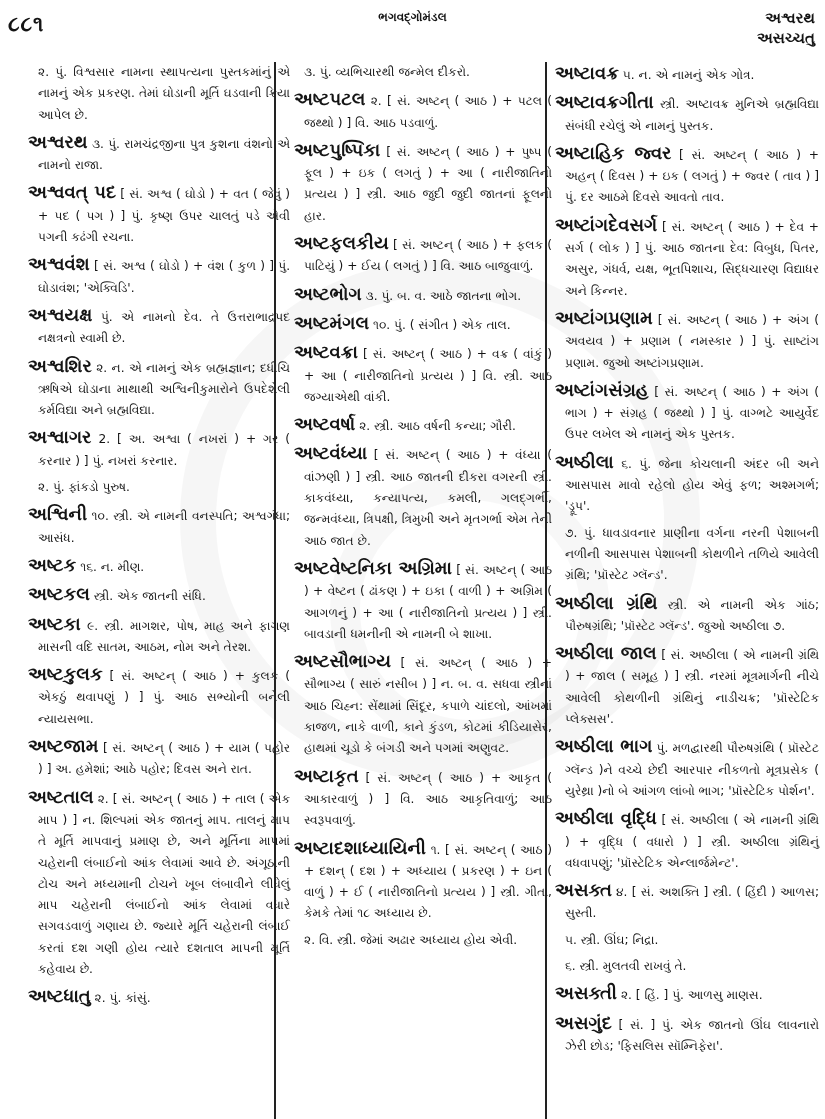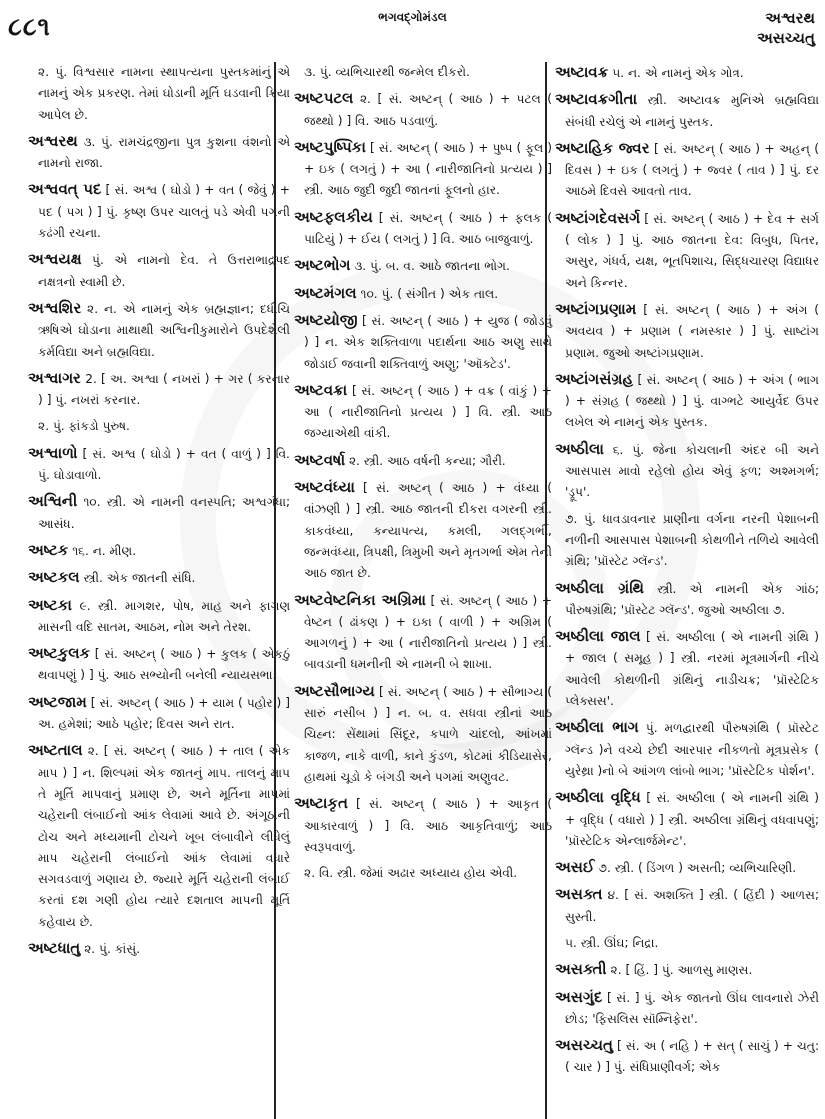--- a/index.html
+++ b/index.html
@@ -5,21 +5,21 @@
   html, body { margin: 0; padding: 0; background: #ffffff; }
   body {
     width: 825px; height: 1119px; position: relative; overflow: hidden;
     font-family: "DejaVu Sans", "Liberation Sans", sans-serif;
     color: #141414;
   }
   .page-header {
     position: absolute; left: 0; top: 0; width: 825px; height: 60px;
   }
   .page-number {
-    position: absolute; left: 8px; top: 12px; font-size: 25px; font-weight: bold; letter-spacing: 1px;
+    position: absolute; left: 8px; top: 12px; font-size: 21px; font-weight: bold; letter-spacing: 1px;
   }
   .running-title {
     position: absolute; left: 0; width: 825px; top: 10px; text-align: center;
     font-size: 12px; font-weight: bold;
   }
   .guide-words {
     position: absolute; right: 10px; top: 8px; text-align: right; font-size: 15px; font-weight: bold; line-height: 20px;
   }
   .columns {
     position: absolute; left: 0; top: 62px; width: 825px; height: 1057px;
@@ -33,21 +33,21 @@
   .col-3 { left: 555px; width: 264px; }
   .divider {
     position: absolute; top: 0; width: 1.5px; background: #222;
   }
   .divider-1 { left: 274px; height: 1057px; }
   .divider-2 { left: 545px; height: 1057px; }
   .entry {
     margin: 0 0 5px 0; padding-left: 10px; text-indent: -10px; text-align: justify;
   }
   .sub { padding-left: 10px; text-indent: 0; }
-  .hw { font-weight: bold; font-size: 15px; }
+  .hw { font-weight: bold; font-size: 18px; }
   .watermark {
     position: absolute; left: 180px; top: 260px; width: 520px; height: 520px;
     border-radius: 50%; border: 36px solid rgba(0,0,0,0.035); box-sizing: border-box;
     pointer-events: none;
   }
   .watermark-2 {
     position: absolute; left: 330px; top: 470px; width: 280px; height: 280px;
     border-radius: 50%; border: 30px solid rgba(0,0,0,0.03); box-sizing: border-box;
     pointer-events: none;
   }
@@ -65,65 +65,64 @@
     <div>અશ્વરથ</div>
     <div>અસચ્ચતુ</div>
   </div>
 </div>
 
 <div class="columns">
   <div class="col col-1">
       <p class="entry sub"><span class="def">૨. પું. વિશ્વસાર નામના સ્થાપત્યના પુસ્તકમાંનું એ નામનું એક પ્રકરણ. તેમાં ઘોડાની મૂર્તિ ઘડવાની ક્રિયા આપેલ છે.</span></p>
       <p class="entry"><span class="hw">અશ્વરથ</span> <span class="def">૩. પું. રામચંદ્રજીના પુત્ર કુશના વંશનો એ નામનો રાજા.</span></p>
       <p class="entry"><span class="hw">અશ્વવત્ પદ</span> <span class="def">[ સં. અશ્વ ( ઘોડો ) + વત ( જેવું ) + પદ ( પગ ) ] પું. કૃષ્ણ ઉપર ચાલતું પડે એવી પગની કઢંગી રચના.</span></p>
+      <p class="entry"><span class="hw">અશ્વવંશ</span> <span class="def">[ સં. અશ્વ ( ઘોડો ) + વંશ ( કુળ ) ] પું. ઘોડાવંશ; 'એક્વિડિ'.</span></p>
       <p class="entry"><span class="hw">અશ્વયક્ષ</span> <span class="def">પું. એ નામનો દેવ. તે ઉત્તરાભાદ્રપદ નક્ષત્રનો સ્વામી છે.</span></p>
       <p class="entry"><span class="hw">અશ્વશિર</span> <span class="def">૨. ન. એ નામનું એક બ્રહ્મજ્ઞાન; દધીચિ ઋષિએ ઘોડાના માથાથી અશ્વિનીકુમારોને ઉપદેશેલી કર્મવિદ્યા અને બ્રહ્મવિદ્યા.</span></p>
       <p class="entry"><span class="hw">અશ્વાગર</span> <span class="def">2. [ અ. અશ્વા ( નખરાં ) + ગર ( કરનાર ) ] પું. નખરાં કરનાર.</span></p>
       <p class="entry sub"><span class="def">૨. પું. ફાંકડો પુરુષ.</span></p>
-      <p class="entry"><span class="hw">અશ્વાળો</span> <span class="def">[ સં. અશ્વ ( ઘોડો ) + વત ( વાળું ) ] વિ. પું. ઘોડાવાળો.</span></p>
       <p class="entry"><span class="hw">અશ્વિની</span> <span class="def">૧૦. સ્ત્રી. એ નામની વનસ્પતિ; અશ્વગંધા; આસંધ.</span></p>
       <p class="entry"><span class="hw">અષ્ટક</span> <span class="def">૧૬. ન. મીણ.</span></p>
       <p class="entry"><span class="hw">અષ્ટકલ</span> <span class="def">સ્ત્રી. એક જાતની સંધિ.</span></p>
       <p class="entry"><span class="hw">અષ્ટકા</span> <span class="def">૯. સ્ત્રી. માગશર, પોષ, માહ અને ફાગણ માસની વદિ સાતમ, આઠમ, નોમ અને તેરશ.</span></p>
       <p class="entry"><span class="hw">અષ્ટકુલક</span> <span class="def">[ સં. અષ્ટન્ ( આઠ ) + કુલક ( એકઠું થવાપણું ) ] પું. આઠ સભ્યોની બનેલી ન્યાયસભા.</span></p>
       <p class="entry"><span class="hw">અષ્ટજામ</span> <span class="def">[ સં. અષ્ટન્ ( આઠ ) + યામ ( પહોર ) ] અ. હમેશાં; આઠે પહોર; દિવસ અને રાત.</span></p>
       <p class="entry"><span class="hw">અષ્ટતાલ</span> <span class="def">૨. [ સં. અષ્ટન્ ( આઠ ) + તાલ ( એક માપ ) ] ન. શિલ્પમાં એક જાતનું માપ. તાલનું માપ તે મૂર્તિ માપવાનું પ્રમાણ છે, અને મૂર્તિના માપમાં ચહેરાની લંબાઈનો આંક લેવામાં આવે છે. અંગૂઠાની ટોચ અને મધ્યમાની ટોચને ખૂબ લંબાવીને લીધેલું માપ ચહેરાની લંબાઈનો આંક લેવામાં વધારે સગવડવાળું ગણાય છે. જ્યારે મૂર્તિ ચહેરાની લંબાઈ કરતાં દશ ગણી હોય ત્યારે દશતાલ માપની મૂર્તિ કહેવાય છે.</span></p>
       <p class="entry"><span class="hw">અષ્ટધાતુ</span> <span class="def">૨. પું. કાંસું.</span></p>
     </div>
   <div class="divider divider-1"></div>
   <div class="col col-2">
       <p class="entry sub"><span class="def">૩. પું. વ્યભિચારથી જન્મેલ દીકરો.</span></p>
       <p class="entry"><span class="hw">અષ્ટપટલ</span> <span class="def">૨. [ સં. અષ્ટન્ ( આઠ ) + પટલ ( જથ્થો ) ] વિ. આઠ પડવાળું.</span></p>
       <p class="entry"><span class="hw">અષ્ટપુષ્પિકા</span> <span class="def">[ સં. અષ્ટન્ ( આઠ ) + પુષ્પ ( ફૂલ ) + ઇક ( લગતું ) + આ ( નારીજાતિનો પ્રત્યય ) ] સ્ત્રી. આઠ જુદી જુદી જાતનાં ફૂલનો હાર.</span></p>
       <p class="entry"><span class="hw">અષ્ટફલકીય</span> <span class="def">[ સં. અષ્ટન્ ( આઠ ) + ફલક ( પાટિયું ) + ઈય ( લગતું ) ] વિ. આઠ બાજુવાળું.</span></p>
       <p class="entry"><span class="hw">અષ્ટભોગ</span> <span class="def">૩. પું. બ. વ. આઠે જાતના ભોગ.</span></p>
       <p class="entry"><span class="hw">અષ્ટમંગલ</span> <span class="def">૧૦. પું. ( સંગીત ) એક તાલ.</span></p>
-      <p class="entry"><span class="hw">અષ્ટયોજી</span> <span class="def">[ સં. અષ્ટન્ ( આઠ ) + યુજ ( જોડવું ) ] ન. એક શક્તિવાળા પદાર્થના આઠ અણુ સાથે જોડાઈ જવાની શક્તિવાળું અણુ; 'ઑક્ટેડ'.</span></p>
       <p class="entry"><span class="hw">અષ્ટવક્રા</span> <span class="def">[ સં. અષ્ટન્ ( આઠ ) + વક્ર ( વાંકું ) + આ ( નારીજાતિનો પ્રત્યય ) ] વિ. સ્ત્રી. આઠ જગ્યાએથી વાંકી.</span></p>
       <p class="entry"><span class="hw">અષ્ટવર્ષા</span> <span class="def">૨. સ્ત્રી. આઠ વર્ષની કન્યા; ગૌરી.</span></p>
       <p class="entry"><span class="hw">અષ્ટવંધ્યા</span> <span class="def">[ સં. અષ્ટન્ ( આઠ ) + વંધ્યા ( વાંઝણી ) ] સ્ત્રી. આઠ જાતની દીકરા વગરની સ્ત્રી. કાકવંધ્યા, કન્યાપત્ય, કમલી, ગલદ્ગર્ભી, જન્મવંધ્યા, ત્રિપક્ષી, ત્રિમુખી અને મૃતગર્ભા એમ તેની આઠ જાત છે.</span></p>
       <p class="entry"><span class="hw">અષ્ટવેષ્ટનિકા અગ્રિમા</span> <span class="def">[ સં. અષ્ટન્ ( આઠ ) + વેષ્ટન ( ઢાંકણ ) + ઇકા ( વાળી ) + અગ્રિમ ( આગળનું ) + આ ( નારીજાતિનો પ્રત્યય ) ] સ્ત્રી. બાવડાની ધમનીની એ નામની બે શાખા.</span></p>
       <p class="entry"><span class="hw">અષ્ટસૌભાગ્ય</span> <span class="def">[ સં. અષ્ટન્ ( આઠ ) + સૌભાગ્ય ( સારું નસીબ ) ] ન. બ. વ. સધવા સ્ત્રીનાં આઠ ચિહ્ન: સેંથામાં સિંદૂર, કપાળે ચાંદલો, આંખમાં કાજળ, નાકે વાળી, કાને કુંડળ, કોટમાં કીડિયાસેર, હાથમાં ચૂડો કે બંગડી અને પગમાં અણુવટ.</span></p>
       <p class="entry"><span class="hw">અષ્ટાકૃત</span> <span class="def">[ સં. અષ્ટન્ ( આઠ ) + આકૃત ( આકારવાળું ) ] વિ. આઠ આકૃતિવાળું; આઠ સ્વરૂપવાળું.</span></p>
+      <p class="entry"><span class="hw">અષ્ટાદશાધ્યાયિની</span> <span class="def">૧. [ સં. અષ્ટન્ ( આઠ ) + દશન્ ( દશ ) + અધ્યાય ( પ્રકરણ ) + ઇન ( વાળું ) + ઈ ( નારીજાતિનો પ્રત્યય ) ] સ્ત્રી. ગીતા, કેમકે તેમાં ૧૮ અધ્યાય છે.</span></p>
       <p class="entry sub"><span class="def">૨. વિ. સ્ત્રી. જેમાં અઢાર અધ્યાય હોય એવી.</span></p>
     </div>
   <div class="divider divider-2"></div>
   <div class="col col-3">
       <p class="entry"><span class="hw">અષ્ટાવક્ર</span> <span class="def">૫. ન. એ નામનું એક ગોત્ર.</span></p>
       <p class="entry"><span class="hw">અષ્ટાવક્રગીતા</span> <span class="def">સ્ત્રી. અષ્ટાવક્ર મુનિએ બ્રહ્મવિદ્યા સંબંધી રચેલું એ નામનું પુસ્તક.</span></p>
       <p class="entry"><span class="hw">અષ્ટાહિક જ્વર</span> <span class="def">[ સં. અષ્ટન્ ( આઠ ) + અહન્ ( દિવસ ) + ઇક ( લગતું ) + જ્વર ( તાવ ) ] પું. દર આઠમે દિવસે આવતો તાવ.</span></p>
       <p class="entry"><span class="hw">અષ્ટાંગદેવસર્ગ</span> <span class="def">[ સં. અષ્ટન્ ( આઠ ) + દેવ + સર્ગ ( લોક ) ] પું. આઠ જાતના દેવ: વિબુધ, પિતર, અસુર, ગંધર્વ, યક્ષ, ભૂતપિશાચ, સિદ્ધચારણ વિદ્યાધર અને કિન્નર.</span></p>
       <p class="entry"><span class="hw">અષ્ટાંગપ્રણામ</span> <span class="def">[ સં. અષ્ટન્ ( આઠ ) + અંગ ( અવયવ ) + પ્રણામ ( નમસ્કાર ) ] પું. સાષ્ટાંગ પ્રણામ. જુઓ અષ્ટાંગપ્રણામ.</span></p>
       <p class="entry"><span class="hw">અષ્ટાંગસંગ્રહ</span> <span class="def">[ સં. અષ્ટન્ ( આઠ ) + અંગ ( ભાગ ) + સંગ્રહ ( જથ્થો ) ] પું. વાગ્ભટે આયુર્વેદ ઉપર લખેલ એ નામનું એક પુસ્તક.</span></p>
       <p class="entry"><span class="hw">અષ્ઠીલા</span> <span class="def">૬. પું. જેના કોચલાની અંદર બી અને આસપાસ માવો રહેલો હોય એવું ફળ; અશ્મગર્ભ; 'ડ્રૂપ'.</span></p>
       <p class="entry sub"><span class="def">૭. પું. ધાવડાવનાર પ્રાણીના વર્ગના નરની પેશાબની નળીની આસપાસ પેશાબની કોથળીને તળિયે આવેલી ગ્રંથિ; 'પ્રૉસ્ટેટ ગ્લૅન્ડ'.</span></p>
       <p class="entry"><span class="hw">અષ્ઠીલા ગ્રંથિ</span> <span class="def">સ્ત્રી. એ નામની એક ગાંઠ; પૌરુષગ્રંથિ; 'પ્રૉસ્ટેટ ગ્લૅન્ડ'. જુઓ અષ્ઠીલા ૭.</span></p>
       <p class="entry"><span class="hw">અષ્ઠીલા જાલ</span> <span class="def">[ સં. અષ્ઠીલા ( એ નામની ગ્રંથિ ) + જાલ ( સમૂહ ) ] સ્ત્રી. નરમાં મૂત્રમાર્ગની નીચે આવેલી કોથળીની ગ્રંથિનું નાડીચક્ર; 'પ્રૉસ્ટેટિક પ્લેક્સસ'.</span></p>
       <p class="entry"><span class="hw">અષ્ઠીલા ભાગ</span> <span class="def">પું. મળદ્વારથી પૌરુષગ્રંથિ ( પ્રૉસ્ટેટ ગ્લૅન્ડ )ને વચ્ચે છેદી આરપાર નીકળતો મૂત્રપ્રસેક ( યુરેથ્રા )નો બે આંગળ લાંબો ભાગ; 'પ્રૉસ્ટેટિક પોર્શન'.</span></p>
       <p class="entry"><span class="hw">અષ્ઠીલા વૃદ્ધિ</span> <span class="def">[ સં. અષ્ઠીલા ( એ નામની ગ્રંથિ ) + વૃદ્ધિ ( વધારો ) ] સ્ત્રી. અષ્ઠીલા ગ્રંથિનું વધવાપણું; 'પ્રૉસ્ટેટિક એન્લાર્જમેન્ટ'.</span></p>
-      <p class="entry"><span class="hw">અસઈ</span> <span class="def">૭. સ્ત્રી. ( ડિંગળ ) અસતી; વ્યભિચારિણી.</span></p>
       <p class="entry"><span class="hw">અસક્ત</span> <span class="def">૪. [ સં. અશક્તિ ] સ્ત્રી. ( હિંદી ) આળસ; સુસ્તી.</span></p>
       <p class="entry sub"><span class="def">૫. સ્ત્રી. ઊંઘ; નિદ્રા.</span></p>
+      <p class="entry sub"><span class="def">૬. સ્ત્રી. મુલતવી રાખવું તે.</span></p>
       <p class="entry"><span class="hw">અસક્તી</span> <span class="def">૨. [ હિં. ] પું. આળસુ માણસ.</span></p>
       <p class="entry"><span class="hw">અસગુંદ</span> <span class="def">[ સં. ] પું. એક જાતનો ઊંઘ લાવનારો ઝેરી છોડ; 'ફિસલિસ સૉમ્નિફેરા'.</span></p>
-      <p class="entry"><span class="hw">અસચ્ચતુ</span> <span class="def">[ સં. અ ( નહિ ) + સત્ ( સાચું ) + ચતુ: ( ચાર ) ] પું. સંધિપ્રાણીવર્ગ; એક</span></p>
     </div>
 </div>
 
 </body></html>

